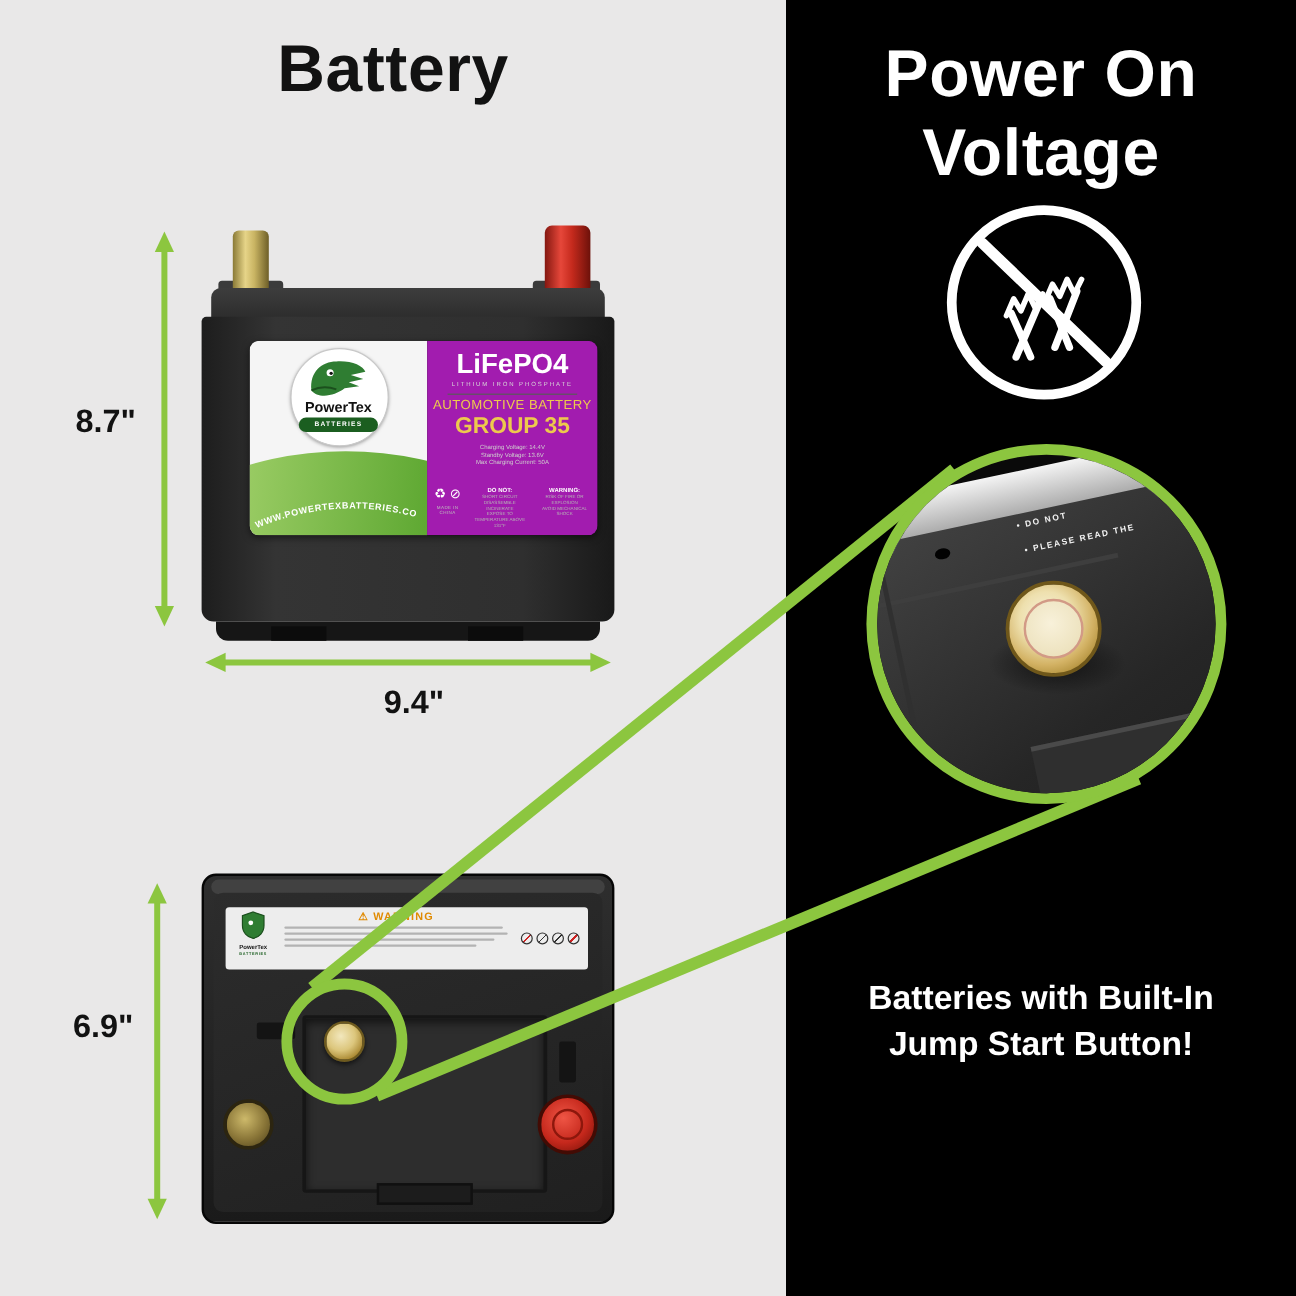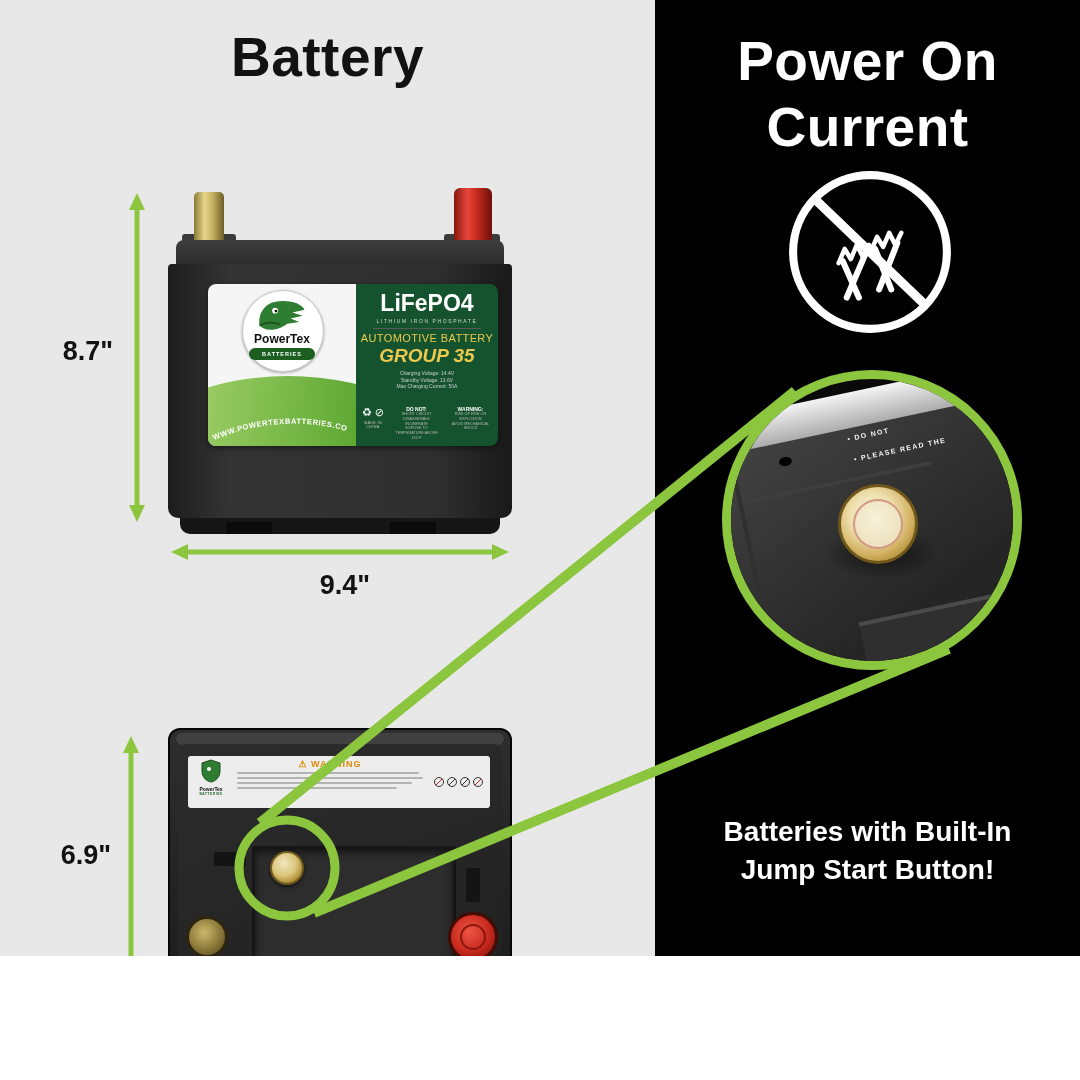--- a/index.html
+++ b/index.html
@@ -1,16 +1,16 @@
 <!DOCTYPE html>
 <html><head>
 <meta charset="utf-8">
 <style>
   html,body{margin:0;padding:0;background:#fff;}
-  .canvas{position:relative;width:1080px;height:956px;overflow:hidden;
+  .canvas{position:relative;width:1080px;height:1080px;overflow:hidden;
           font-family:"Liberation Sans",sans-serif;}
   .abs{position:absolute;}
 
   
   .left-bg{left:0;top:0;width:655px;height:1080px;background:#e9e8e8;}
   .right-bg{left:655px;top:0;width:425px;height:1080px;background:#000;}
 
   
   .big-title{font-size:55px;font-weight:800;line-height:66px;text-align:center;letter-spacing:.5px;z-index:2;}
   .title-left{left:0;top:24px;width:655px;color:#121212;}
@@ -40,26 +40,26 @@
     background:#0c0c0c;box-shadow:0 2px 6px rgba(0,0,0,.5);}
   .lab-left{left:0;top:0;width:148px;height:162px;background:#f5f5f5;overflow:hidden;}
   .lab-swoosh{left:-80px;top:92px;width:320px;height:170px;border-radius:50%;
     background:linear-gradient(95deg,#b7dd7c,#5ea832 70%);}
   .badge{left:32px;top:6px;width:84px;height:92px;text-align:center;}
   .badge-circle{left:2px;top:0;width:80px;height:80px;border-radius:50%;background:#fff;
     border:1px solid #c9c9c9;box-shadow:0 1px 3px rgba(0,0,0,.35);}
   .badge-brand{left:0;top:42px;width:84px;font-size:12px;font-weight:800;color:#111;}
   .badge-ribbon{left:9px;top:58px;width:66px;height:12px;border-radius:6px;background:#1b5e20;
     color:#fff;font-size:5.5px;font-weight:700;letter-spacing:1px;line-height:12px;text-align:center;}
-  .lab-right{left:148px;top:0;width:142px;height:162px;background:#14532d;color:#fff;text-align:center;}
+  .lab-right{left:148px;top:0;width:142px;height:162px;background:#a21caf;color:#fff;text-align:center;}
   .chem{margin-top:6px;font-size:23px;font-weight:800;}
   .chem-sub{font-size:5px;letter-spacing:1.6px;color:#d8d8d8;margin-top:1px;}
   .lab-div{width:108px;height:1px;background:#5a5a5a;margin:4px auto 3px auto;}
   .lab-type{font-size:11px;font-weight:400;color:#edc94d;letter-spacing:.4px;}
-  .lab-group{font-size:19px;font-weight:800;color:#edc94d;margin-top:1px;font-style:italic;}
+  .lab-group{font-size:19px;font-weight:800;color:#edc94d;margin-top:1px;}
   .lab-specs{font-size:5px;color:#cfcfcf;line-height:6.5px;margin-top:3px;}
   .lab-bottom{left:2px;top:122px;width:138px;height:38px;display:flex;gap:3px;text-align:center;}
   .lab-col{flex:1;color:#d8d8d8;}
   .lab-icons{font-size:11px;color:#fff;line-height:13px;}
   .lab-madein{font-size:3.8px;letter-spacing:.3px;margin-top:2px;color:#bdbdbd;}
   .lab-mini-title{font-size:5px;font-weight:700;color:#fff;}
   .lab-mini-line{font-size:3.8px;color:#b5b5b5;line-height:4.8px;}
 
   
   .bt{left:168px;top:728px;width:344px;height:292px;z-index:1;}
@@ -136,21 +136,21 @@
 
   <div class="abs left-bg"></div>
   <div class="abs right-bg"></div>
 
   <div class="abs big-title title-left">
     <div>Battery</div>
   </div>
 
   <div class="abs big-title title-right">
     <div>Power On</div>
-    <div>Current</div>
+    <div>Voltage</div>
   </div>
 
   <div class="abs bf">
     <div class="abs bf-base-l"></div>
     <div class="abs bf-post-l"></div>
     <div class="abs bf-base-r"></div>
     <div class="abs bf-post-r"></div>
     <div class="abs bf-lid"></div>
     <div class="abs bf-body"></div>
     <div class="abs bf-foot"></div>

